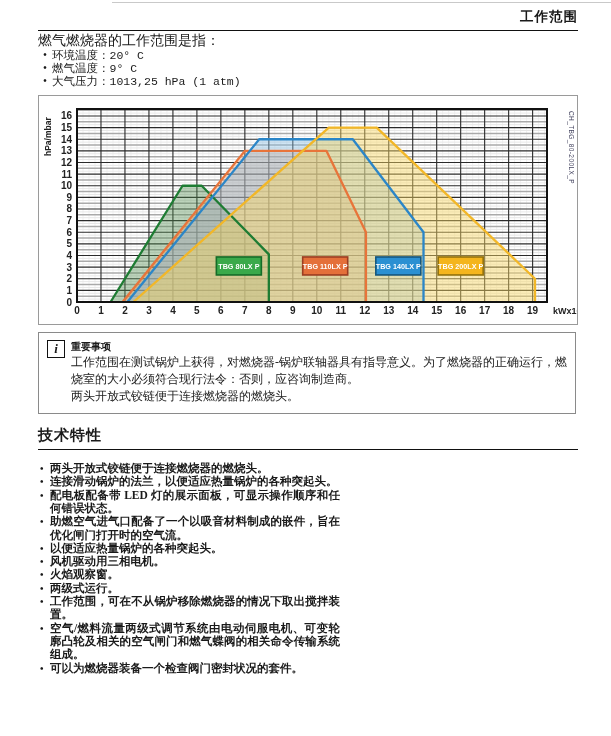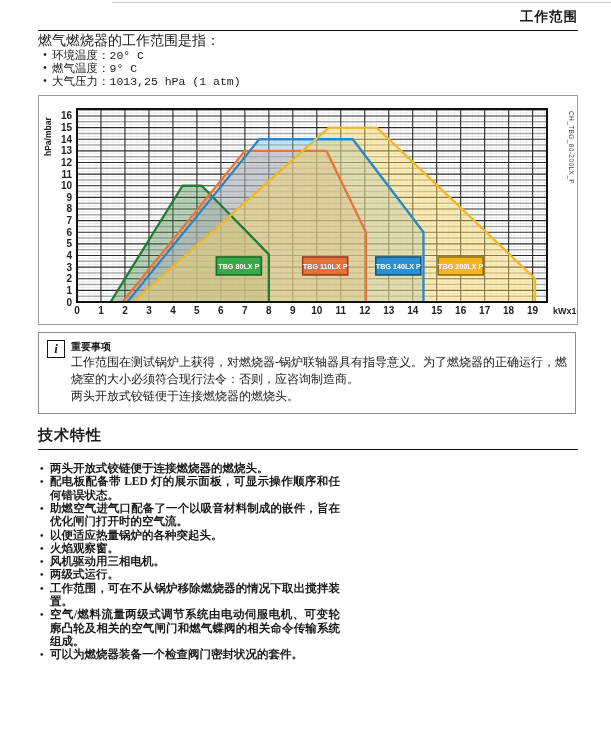--- a/index.html
+++ b/index.html
@@ -279,24 +279,25 @@
           <p class="note-p">工作范围在测试锅炉上获得，对燃烧器-锅炉联轴器具有指导意义。为了燃烧器的正确运行，燃烧室的大小必须符合现行法令：否则，应咨询制造商。</p>
           <p class="note-p">两头开放式铰链便于连接燃烧器的燃烧头。</p>
         </div>
       </div>
     </div>
 
     <h2 class="sec">技术特性</h2>
 
     <ul class="features">
         <li>两头开放式铰链便于连接燃烧器的燃烧头。</li>
+        <li>连接滑动锅炉的法兰，以便适应热量锅炉的各种突起头。</li>
         <li>配电板配备带 LED 灯的展示面板，可显示操作顺序和任何错误状态。</li>
         <li>助燃空气进气口配备了一个以吸音材料制成的嵌件，旨在优化闸门打开时的空气流。</li>
         <li>以便适应热量锅炉的各种突起头。</li>
+        <li>风机驱动用三相电机。</li>
         <li>火焰观察窗。</li>
-        <li>风机驱动用三相电机。</li>
         <li>两级式运行。</li>
         <li>工作范围，可在不从锅炉移除燃烧器的情况下取出搅拌装置。</li>
         <li>空气/燃料流量两级式调节系统由电动伺服电机、可变轮廓凸轮及相关的空气闸门和燃气蝶阀的相关命令传输系统组成。</li>
         <li>可以为燃烧器装备一个检查阀门密封状况的套件。</li>
       </ul>
   </div>
 </div>
 
 </body></html>

